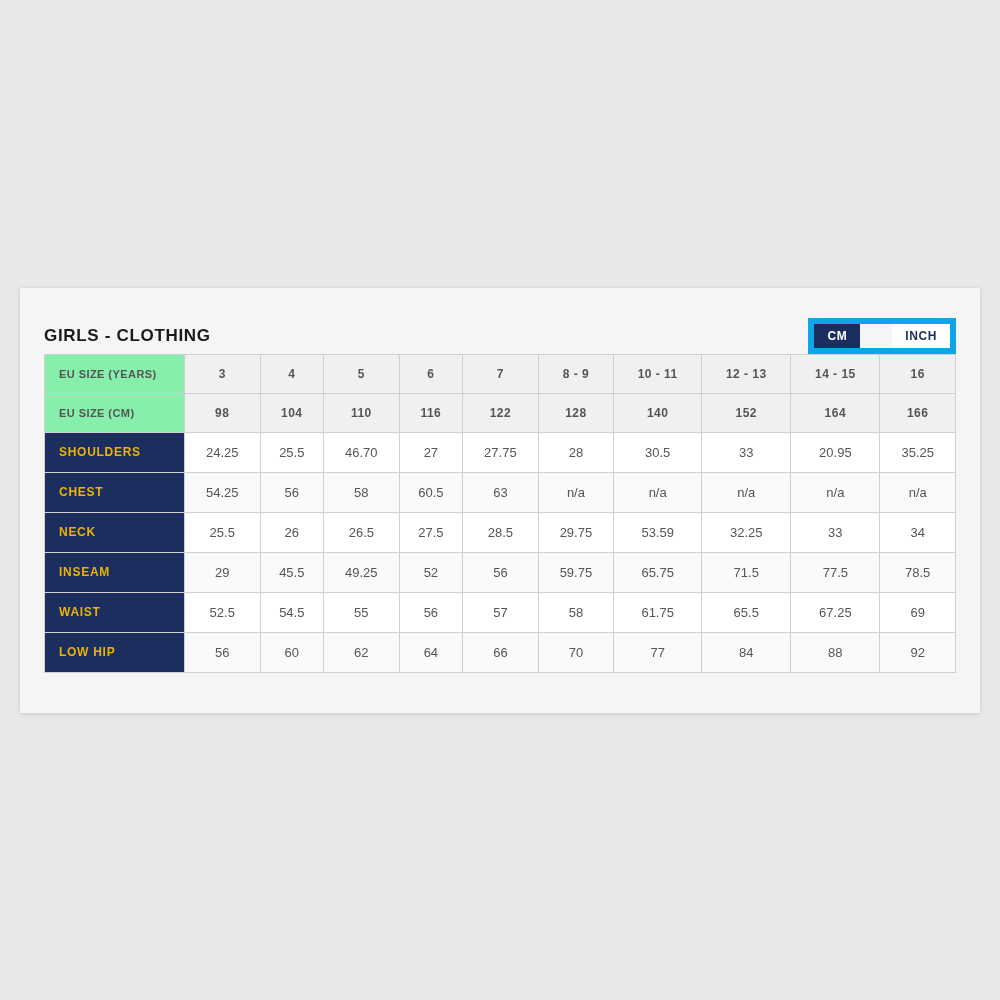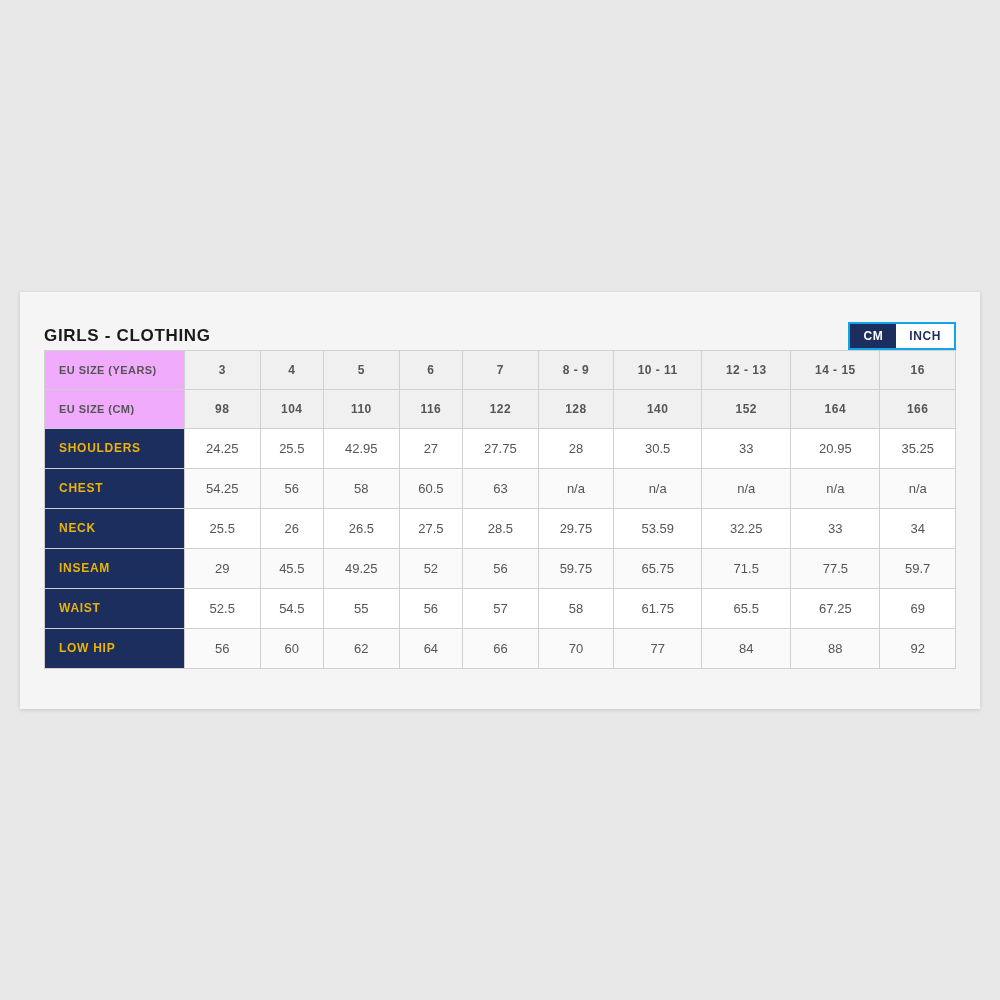--- a/index.html
+++ b/index.html
@@ -29,22 +29,23 @@
     .title {
       font-size: 17px;
       font-weight: 800;
       color: #1a1a1a;
       letter-spacing: 0.04em;
       text-transform: uppercase;
     }
 
     .unit-toggle {
       display: flex;
-      border: 2px solid #0ea5e9;
+      border: 6px solid #0ea5e9;
       overflow: hidden;
+      gap: 32px;
     }
 
     .unit-btn {
       padding: 5px 13px;
       font-size: 12px;
       font-weight: 700;
       letter-spacing: 0.05em;
       cursor: pointer;
       border: none;
       background: #fff;
@@ -87,21 +88,21 @@
     .header-row td {
       background: #f0f0f0;
       color: #555;
       font-size: 12px;
       font-weight: 700;
       letter-spacing: 0.04em;
       text-transform: uppercase;
     }
 
     .header-row td:first-child {
-      background: #f0abfc;
+      background: #86efac;
       color: #555;
       font-size: 11px;
     }
 
     
     .data-row td:not(:first-child) {
       background: #fff;
       color: #555;
       font-size: 13px;
     }
@@ -147,21 +148,21 @@
           <td>128</td>
           <td>140</td>
           <td>152</td>
           <td>164</td>
           <td>166</td>
         </tr>
         <tr class="data-row">
           <td>SHOULDERS</td>
           <td>24.25</td>
           <td>25.5</td>
-          <td>42.95</td>
+          <td>46.70</td>
           <td>27</td>
           <td>27.75</td>
           <td>28</td>
           <td>30.5</td>
           <td>33</td>
           <td>20.95</td>
           <td>35.25</td>
         </tr>
         <tr class="data-row">
           <td>CHEST</td>
@@ -193,21 +194,21 @@
           <td>INSEAM</td>
           <td>29</td>
           <td>45.5</td>
           <td>49.25</td>
           <td>52</td>
           <td>56</td>
           <td>59.75</td>
           <td>65.75</td>
           <td>71.5</td>
           <td>77.5</td>
-          <td>59.7</td>
+          <td>78.5</td>
         </tr>
         <tr class="data-row">
           <td>WAIST</td>
           <td>52.5</td>
           <td>54.5</td>
           <td>55</td>
           <td>56</td>
           <td>57</td>
           <td>58</td>
           <td>61.75</td>

